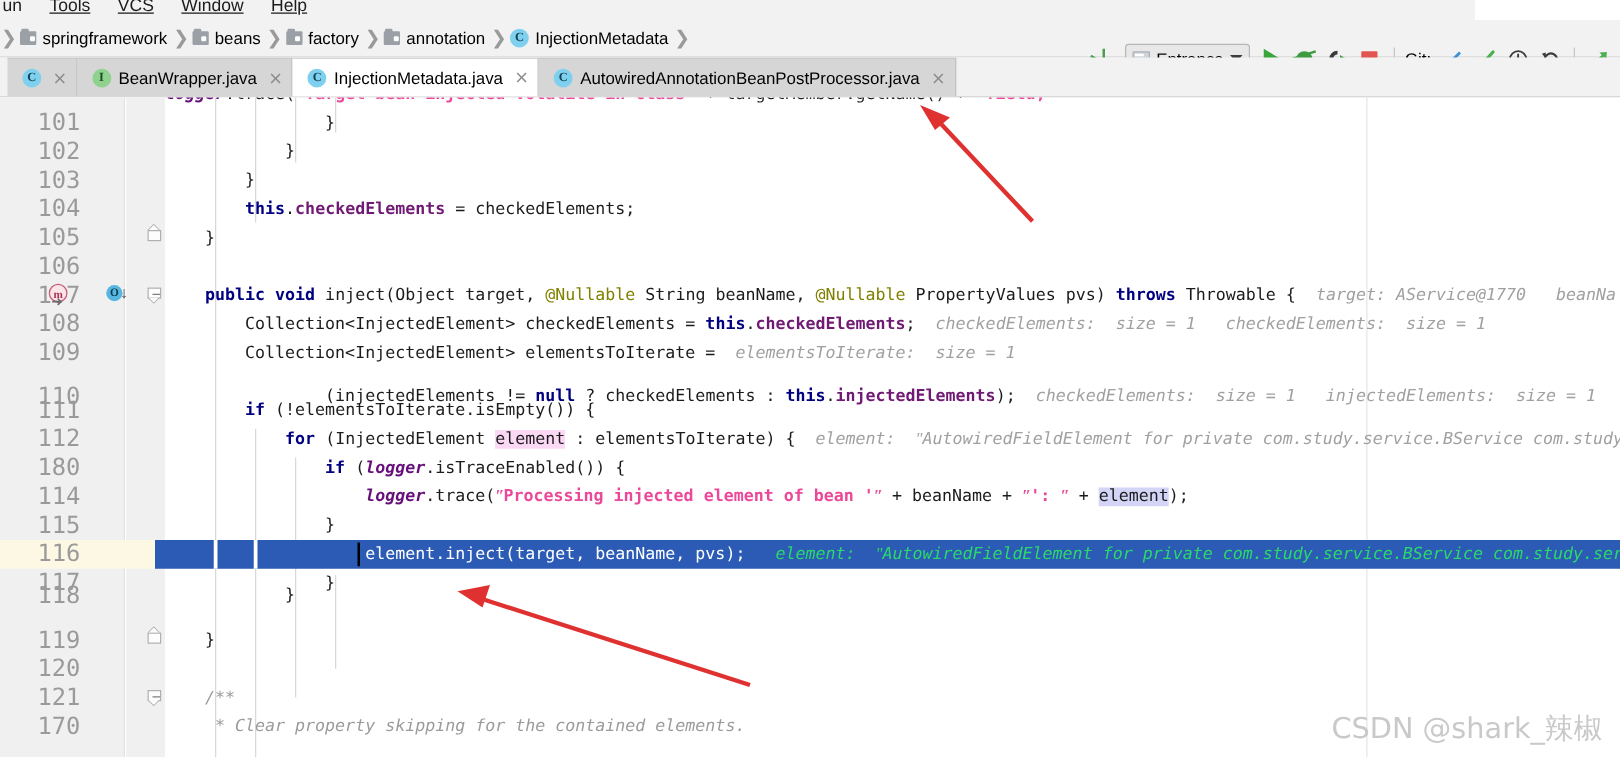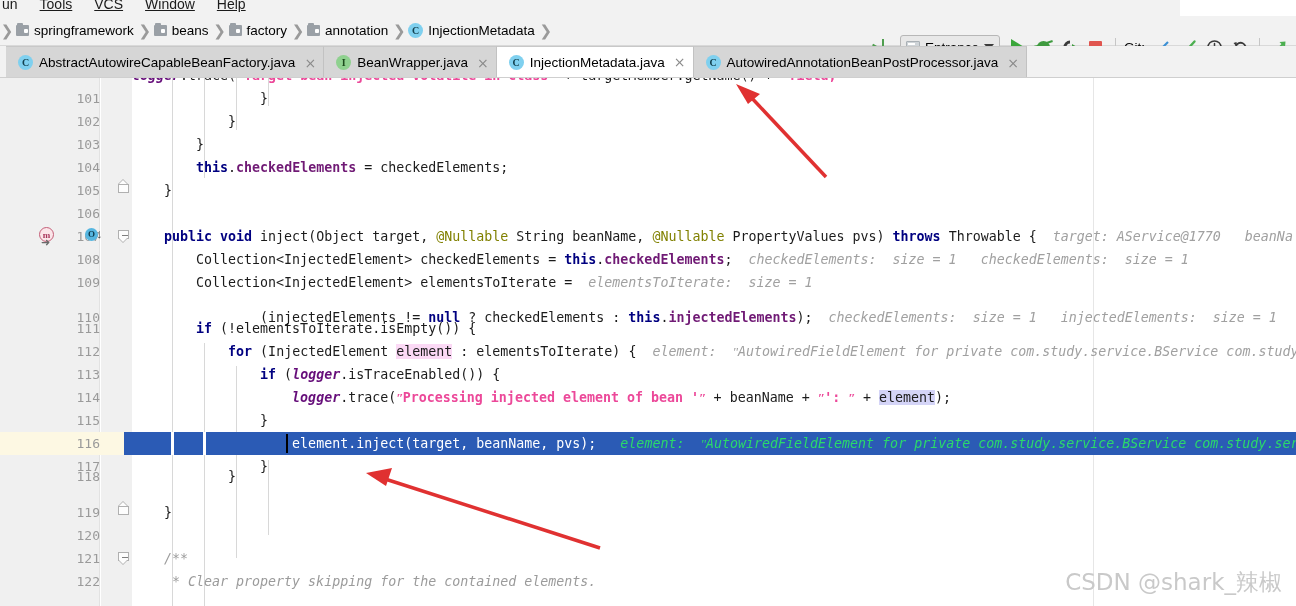--- a/index.html
+++ b/index.html
@@ -169,23 +169,23 @@
     position: absolute; left: 101px; top: 0; width: 31px; height: 528px;
     background: #f0f0f0;
   }
   .rmargin {
     position: absolute; left: 1093px; top: 0; width: 1px; height: 528px;
     background: #e6e6e6;
   }
 
   .row { position: absolute; left: 0; width: 1296px; height: 23.4px; }
   .lnum {
-    position: absolute; right: 1196px; width: 70px; text-align: right;
+    position: absolute; right: 1196px; width: 70px; 
     font-family: "DejaVu Sans Mono", monospace;
-    font-size: 13px; color: #9a9a9a; line-height: 23.4px;
+    font-size: 19px; color: #9a9a9a; line-height: 23.4px;
   }
   .curline-gutter {
     position: absolute; left: 0; top: 0; width: 132px; height: 23.4px;
     background: #fdf8e3;
   }
   .codetext {
     position: absolute; left: 132px; top: 0; height: 23.4px;
     font-family: "DejaVu Sans Mono", monospace;
     font-size: 13.3px; line-height: 23.4px; color: #1b1b1b;
     white-space: pre;
@@ -375,21 +375,20 @@
           <path d="M14.5 2.5 L14 8.5 L8.5 3 Z" fill="#4caf50"></path>
         </svg>
       </div>
     </div>
   </div>
 
   <div class="tabsbar">
     <span class="tab-gap"></span>
     <div class="tab">
       <span class="ic-class">C</span>
-      <span>AbstractAutowireCapableBeanFactory.java</span>
       <span class="x">×</span>
     </div>
     <div class="tab">
       <span class="ic-iface">I</span>
       <span>BeanWrapper.java</span>
       <span class="x">×</span>
     </div>
     <div class="tab active">
       <span class="ic-class">C</span>
       <span>InjectionMetadata.java</span>
@@ -492,21 +491,21 @@
       <div class="lnum">111</div>
       <div class="codetext"><span>        </span><span class="kw">if</span><span> (!elementsToIterate.isEmpty()) {</span></div>
     </div>
 
     <div class="row" style="top:262px;">
       <div class="lnum">112</div>
       <div class="codetext"><span>            </span><span class="kw">for</span><span> (InjectedElement </span><span class="hl-pink">element</span><span> : elementsToIterate) {</span><span>  </span><span class="hint">element:  ʺAutowiredFieldElement for private com.study.service.BService com.study.</span></div>
     </div>
 
     <div class="row" style="top:285px;">
-      <div class="lnum">113</div>
+      <div class="lnum">180</div>
       <div class="codetext"><span>                </span><span class="kw">if</span><span> (</span><span class="fldi">logger</span><span>.isTraceEnabled()) {</span></div>
     </div>
 
     <div class="row" style="top:308px;">
       <div class="lnum">114</div>
       <div class="codetext"><span>                    </span><span class="fldi">logger</span><span>.trace(</span><span class="str">ʺProcessing injected element of bean 'ʺ</span><span> + beanName + </span><span class="str">ʺ': ʺ</span><span> + </span><span class="hl-blue">element</span><span>);</span></div>
     </div>
 
     <div class="row" style="top:331px;">
       <div class="lnum">115</div>
@@ -553,21 +552,21 @@
         <div class="box">
             <div class="minus"></div>
           </div>
           <div class="tip"></div>
           <div class="tipi"></div>
       </div>
       <div class="codetext cmt">    /**</div>
     </div>
 
     <div class="row" style="top:492px;">
-      <div class="lnum">122</div>
+      <div class="lnum">170</div>
       <div class="codetext cmt">     * Clear property skipping for the contained elements.</div>
     </div>
   </div>
 
   <svg class="arrow-svg" width="1296" height="606">
     <g>
       <line x1="826" y1="177" x2="748" y2="94" stroke="#e03131" stroke-width="3.5"></line>
       <polygon points="736,84 760,94 748,104" fill="#e03131"></polygon>
     </g>
     <g>

